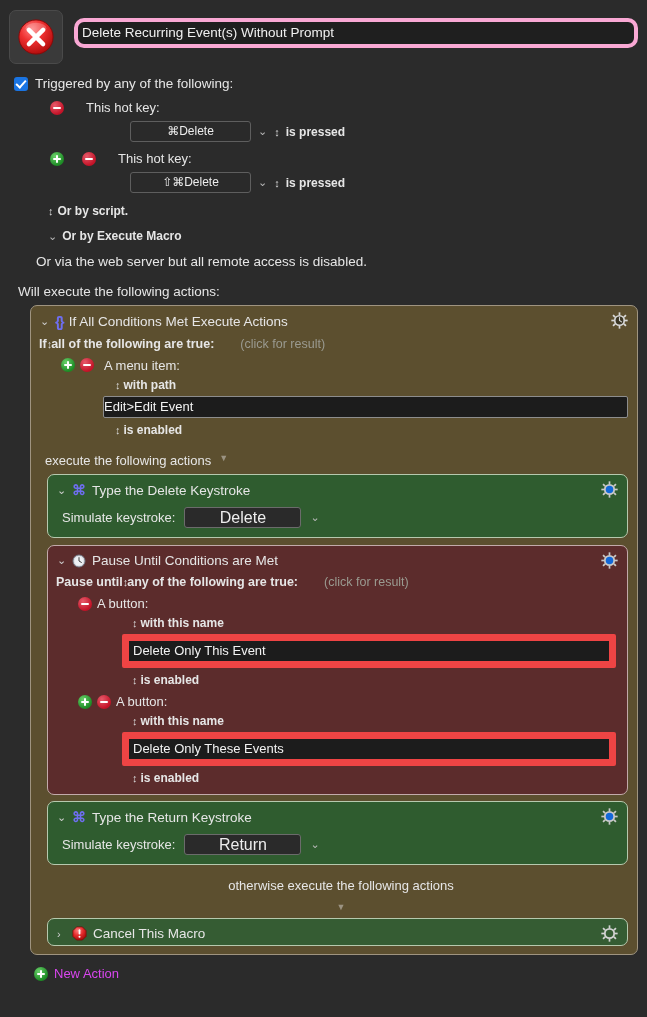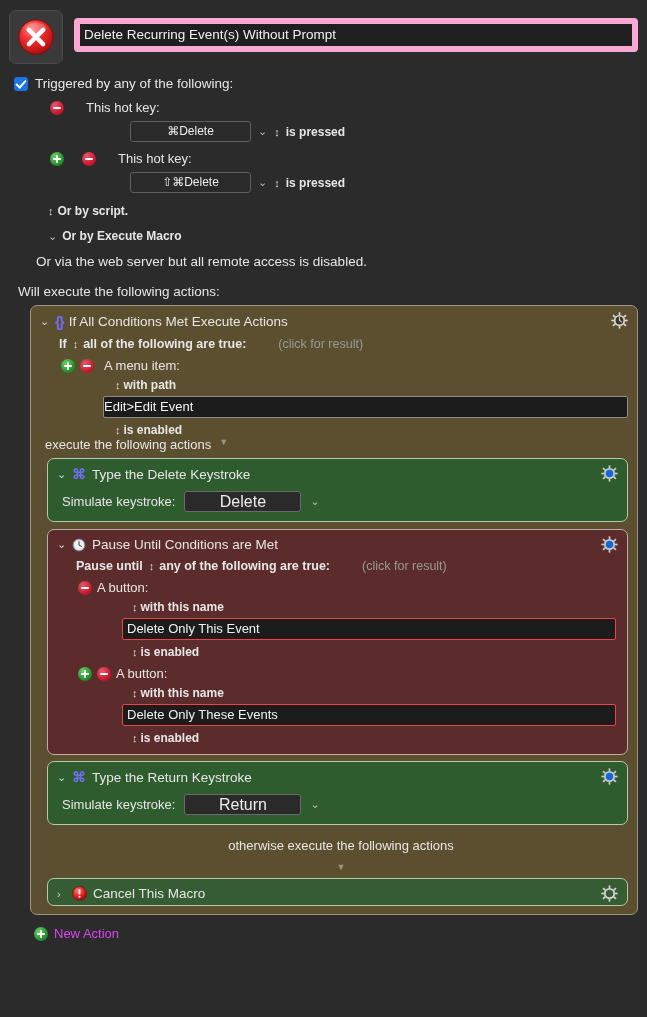--- a/index.html
+++ b/index.html
@@ -17,21 +17,21 @@
   
   .header{display:flex;align-items:flex-start;padding:10px 9px 0 9px;}
   .macro-icon-box{
     width:52px;height:52px;border-radius:7px;background:#3a3a3a;
     border:1px solid #4a4a4a;
     display:flex;align-items:center;justify-content:center;flex:0 0 auto;
   }
   .macro-icon{width:38px;height:38px;display:block;}
   .title-field{
     flex:1 1 auto;margin-left:11px;margin-top:8px;
-    background:#1f1f1f;border:6px solid #f9a8d4;border-radius:4px;
+    background:#1f1f1f;border:4px solid #f9a8d4;border-radius:10px;
     height:22px;line-height:22px;padding:0 4px;
     font-size:13.5px;color:#f0f0f0;white-space:nowrap;overflow:hidden;
   }
 
   
   .triggers{padding:12px 9px 0 14px;}
   .trig-head{display:flex;align-items:center;gap:7px;}
   .checkbox{
     width:14px;height:14px;border-radius:3px;background:#1a74e2;
     position:relative;flex:0 0 auto;
@@ -78,50 +78,50 @@
   }
   .blk-title{
     display:flex;align-items:center;gap:6px;
     padding:7px 9px 4px 9px;font-size:13.5px;position:relative;
   }
   .disc{color:#cfcfcf;font-size:11px;width:9px;flex:0 0 auto;}
   .brace{color:#6e6ef0;font-weight:bold;font-size:15px;letter-spacing:-2px;}
   .cmd{color:#6e6ef0;font-size:14px;font-weight:bold;}
   .gear{position:absolute;right:9px;top:6px;width:17px;height:17px;}
 
-  .cond-line{display:flex;align-items:center;gap:6px;margin:3px 0 0 28px;font-size:12.5px;font-weight:bold;text-align:right;}
+  .cond-line{display:flex;align-items:center;margin:3px 0 0 8px;font-size:12.5px;font-weight:bold;text-align:right;}
   .muted{color:#9a9a90;font-weight:normal;margin-left:26px;}
-  .cond-item{display:flex;align-items:flex-end;gap:5px;margin:7px 0 0 30px;}
+  .cond-item{display:flex;align-items:flex-start;gap:5px;margin:7px 0 0 30px;}
   .cond-item .lbl2{font-size:13px;margin-left:5px;}
   .sub-line{margin:5px 0 0 84px;font-size:12px;font-weight:bold;display:flex;align-items:center;gap:4px;}
   .text-field{
     margin:4px 9px 0 72px;background:#1c1c1c;border:1px solid #8d8d8d;border-radius:2px;
     height:20px;line-height:20px;padding:0 0;font-size:13px;color:#f2f2f2;
   }
-  .exec-row{display:flex;align-items:flex-start;gap:8px;margin:0 0 0 14px;font-size:13px;}
+  .exec-row{display:flex;align-items:flex-start;gap:8px;margin:16px 0 0 14px;font-size:13px;}
   .tri{color:#9b9382;font-size:9px;}
 
   .green-block{
     margin:6px 9px 0 16px;background:#2f5c2f;border:1px solid #b6c9ae;border-radius:7px;padding-bottom:9px;
   }
   .red-block{
     margin:7px 9px 0 16px;background:#5c2c2c;border:1px solid #c2aaaa;border-radius:7px;padding-bottom:9px;
   }
   .cancel-block{
     margin:6px 9px 0 16px;background:#355c33;border:1px solid #b6c9ae;border-radius:7px;
   }
   .sim-row{display:flex;align-items:center;gap:9px;margin:5px 0 0 14px;font-size:13px;}
   .sim-btn{
     width:115px;height:19px;line-height:19px;text-align:center;
     background:#2a2a2a;border:1px solid #6b6b6b;border-radius:3px;font-size:16px;color:#ededed;
   }
   .r-cond-item{display:flex;align-items:center;gap:5px;margin:7px 0 0 30px;}
   .r-sub{margin:5px 0 0 84px;font-size:12px;font-weight:bold;display:flex;align-items:center;gap:4px;}
   .r-field{
-    margin:4px 11px 0 74px;background:#1c1c1c;border:1px solid #ef4444;border-radius:2px;
+    margin:4px 11px 0 74px;background:#1c1c1c;border:7px solid #ef4444;border-radius:2px;
     height:20px;line-height:20px;padding:0 4px;font-size:13px;color:#f2f2f2;
   }
   .otherwise{display:flex;align-items:center;gap:9px;margin:13px 0 0 14px;font-size:13px;flex-direction:column;}
 
   .newaction{display:flex;align-items:center;gap:6px;margin:11px 0 0 34px;font-size:13px;color:#d946ef;}
   .clock-ico{width:14px;height:14px;}
   .stop-ico{width:15px;height:15px;}
 </style>
 </head>
 <body>

